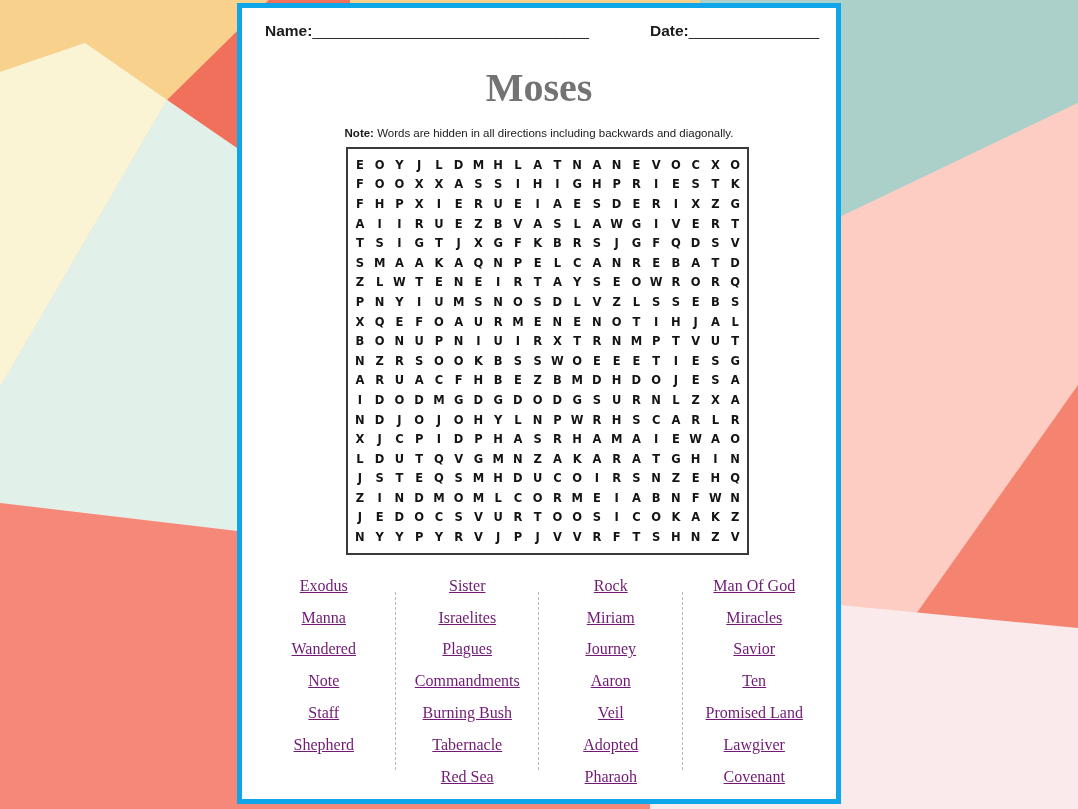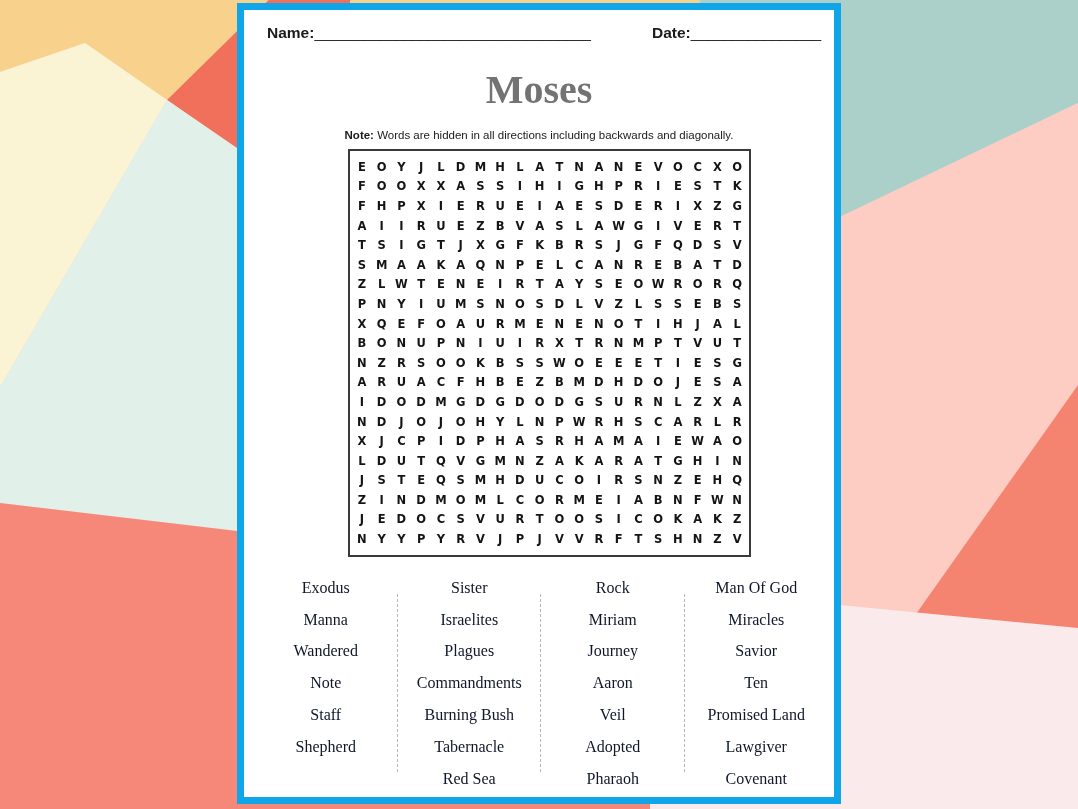--- a/index.html
+++ b/index.html
@@ -14,21 +14,21 @@
   .s-coralR    {background:#f4836f;clip-path:polygon(1078px 385px,1078px 630px,916px 614px);}
   .s-palepink  {background:#faeaec;clip-path:polygon(539px 576px,1078px 628px,1078px 809px,539px 809px);}
   .s-yellow    {background:#f8d28c;clip-path:polygon(0px 0px,700px 0px,700px 10px,400px 250px,167px 100px,85px 43px,0px 72px);}
   .s-coralL    {background:#f1705b;clip-path:polygon(167px 100px,350px -80px,350px 228px);}
   .s-cream     {background:#faf4d5;clip-path:polygon(85px 43px,167px 100px,0px 387px,0px 72px);}
   .s-mint      {background:#e2f0ea;clip-path:polygon(167px 100px,400px 260px,400px 550px,0px 503px,0px 387px);}
   .s-salmon    {background:#f58879;clip-path:polygon(0px 503px,650px 580px,650px 809px,0px 809px);}
 
   .paper{
     position:absolute;left:237px;top:3px;width:604px;height:801px;
-    box-sizing:border-box;background:#ffffff;border:7px solid #0ea5e9;
+    box-sizing:border-box;background:#ffffff;border:5px solid #0ea5e9;
   }
   .name-row{
     position:absolute;left:23px;top:14px;width:560px;
     font-size:15.5px;color:#1b1b1b;white-space:nowrap;
   }
   .fieldlabel{font-weight:bold;font-weight:600;}
   .name-row .line{letter-spacing:-0.5px;color:#222;}
   .date-block{position:absolute;left:385px;top:0px;}
   .title{
     position:absolute;left:0;top:56px;width:100%;text-align:center;
@@ -50,21 +50,21 @@
     font-family:"DejaVu Sans","Liberation Sans",sans-serif;
     font-weight:bold;font-size:11.5px;color:#141414;
   }
   .words{
     position:absolute;left:10px;top:562px;width:574px;
     display:grid;grid-template-columns:repeat(4,1fr);
   }
   .word-col{display:flex;flex-direction:column;}
   .word{
     height:31.8px;display:flex;align-items:center;justify-content:center;
-    font-family:"Liberation Serif",serif;font-size:16px;color:#0f172a;
+    font-family:"Liberation Serif",serif;font-size:16px;color:#701a75;text-decoration:underline;
   }
   .divider{
     position:absolute;top:584px;height:178px;width:0px;
     border-left:1.5px dashed #b9b9b9;
   }
   .d1{left:153px;} .d2{left:296px;} .d3{left:440px;}
 </style>
 </head>
 <body>
 

